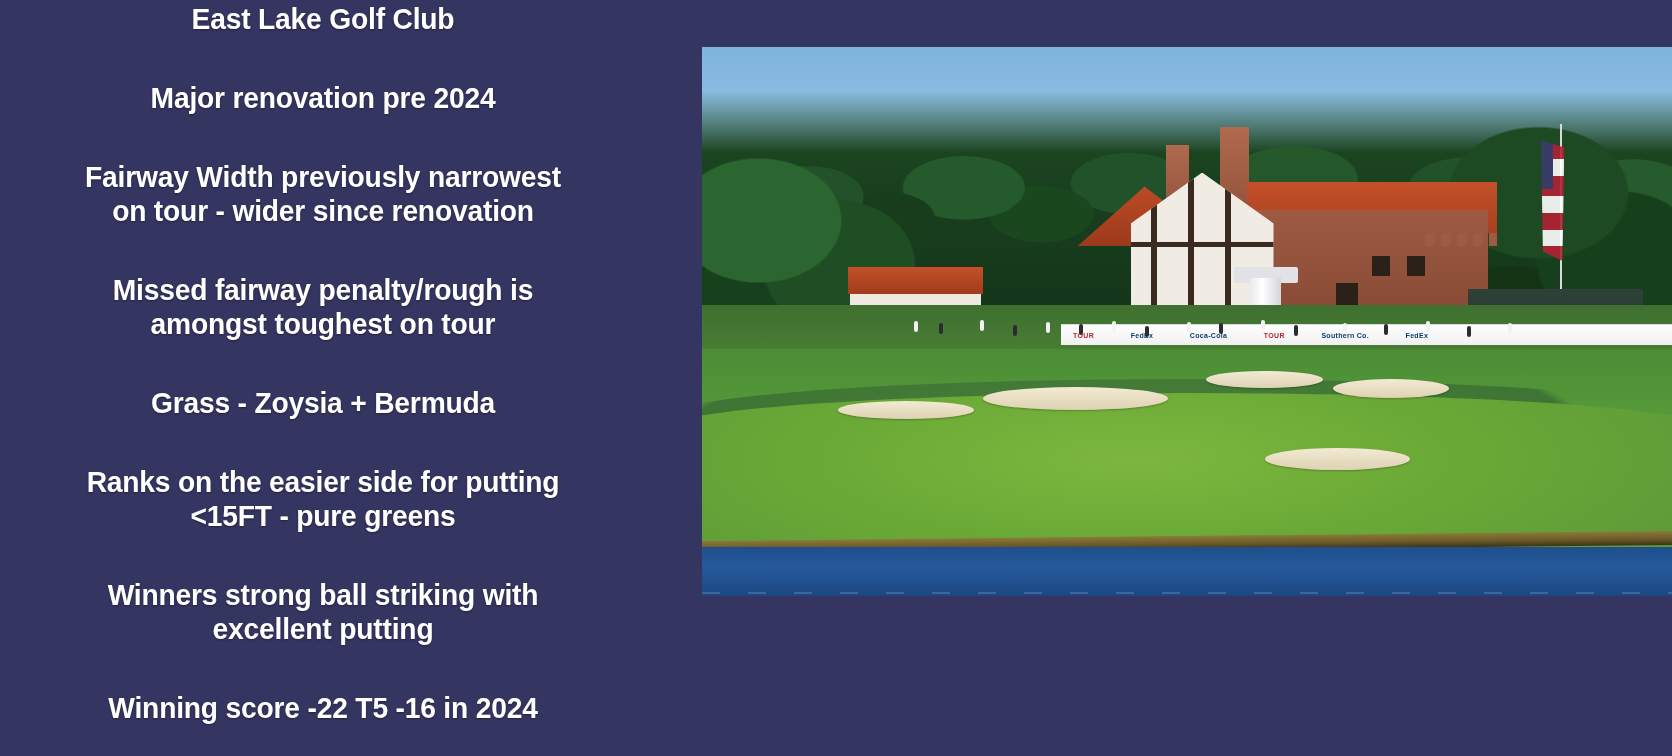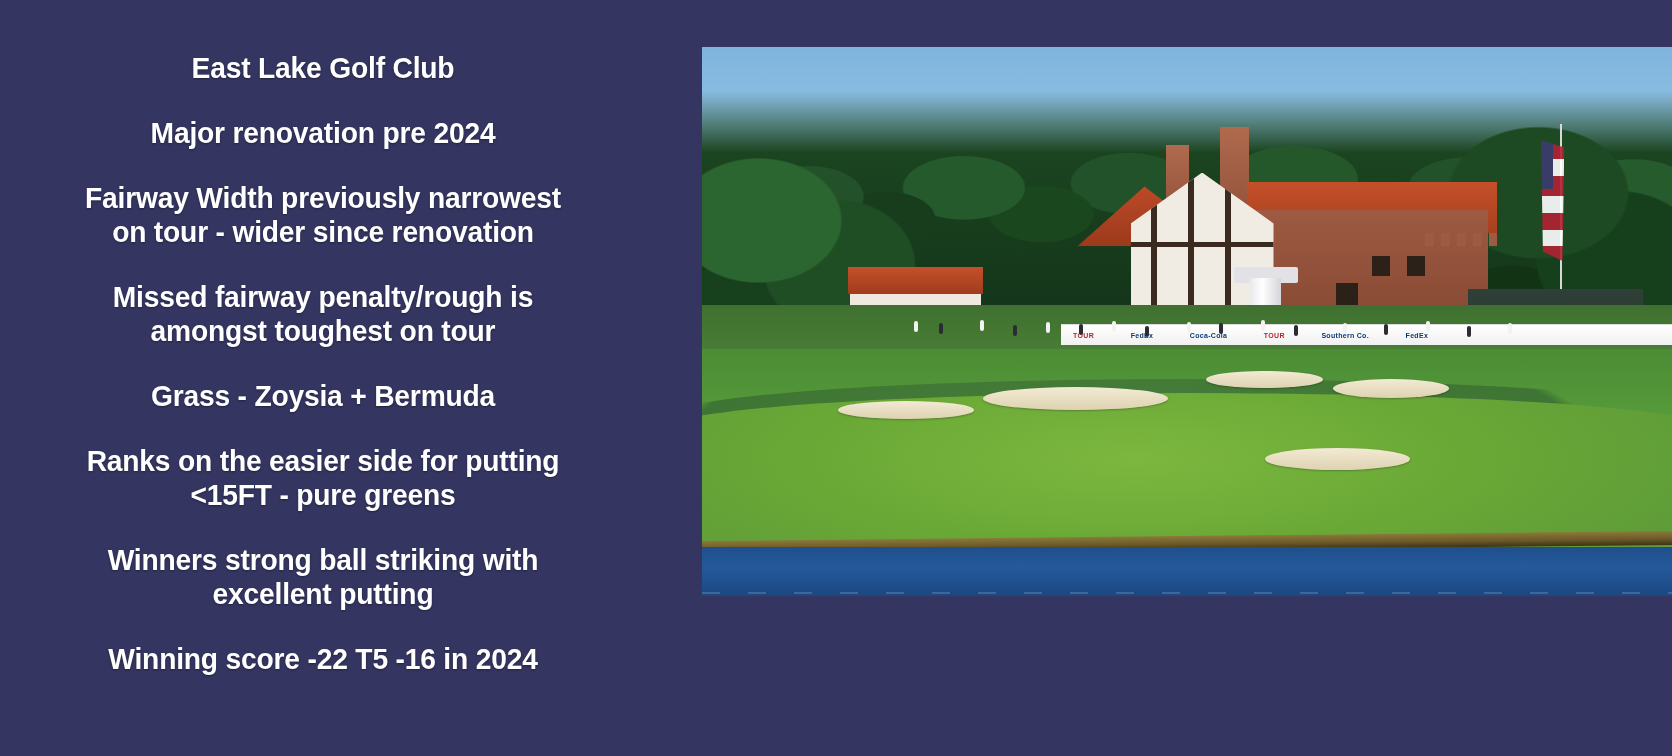--- a/index.html
+++ b/index.html
@@ -18,21 +18,21 @@
 
   
   #text-column {
     position: absolute;
     left: 0px;
     top: 0px;
     width: 645px;
     height: 756px;
     display: flex;
     flex-direction: column;
-    justify-content: center;
+    justify-content: space-between;
     align-items: center;
     padding-top: 2px;
     box-sizing: border-box;
   }
   .bullet {
     width: 612px;
     text-align: center;
     color: #ffffff;
     font-weight: bold;
     font-size: 30px;

